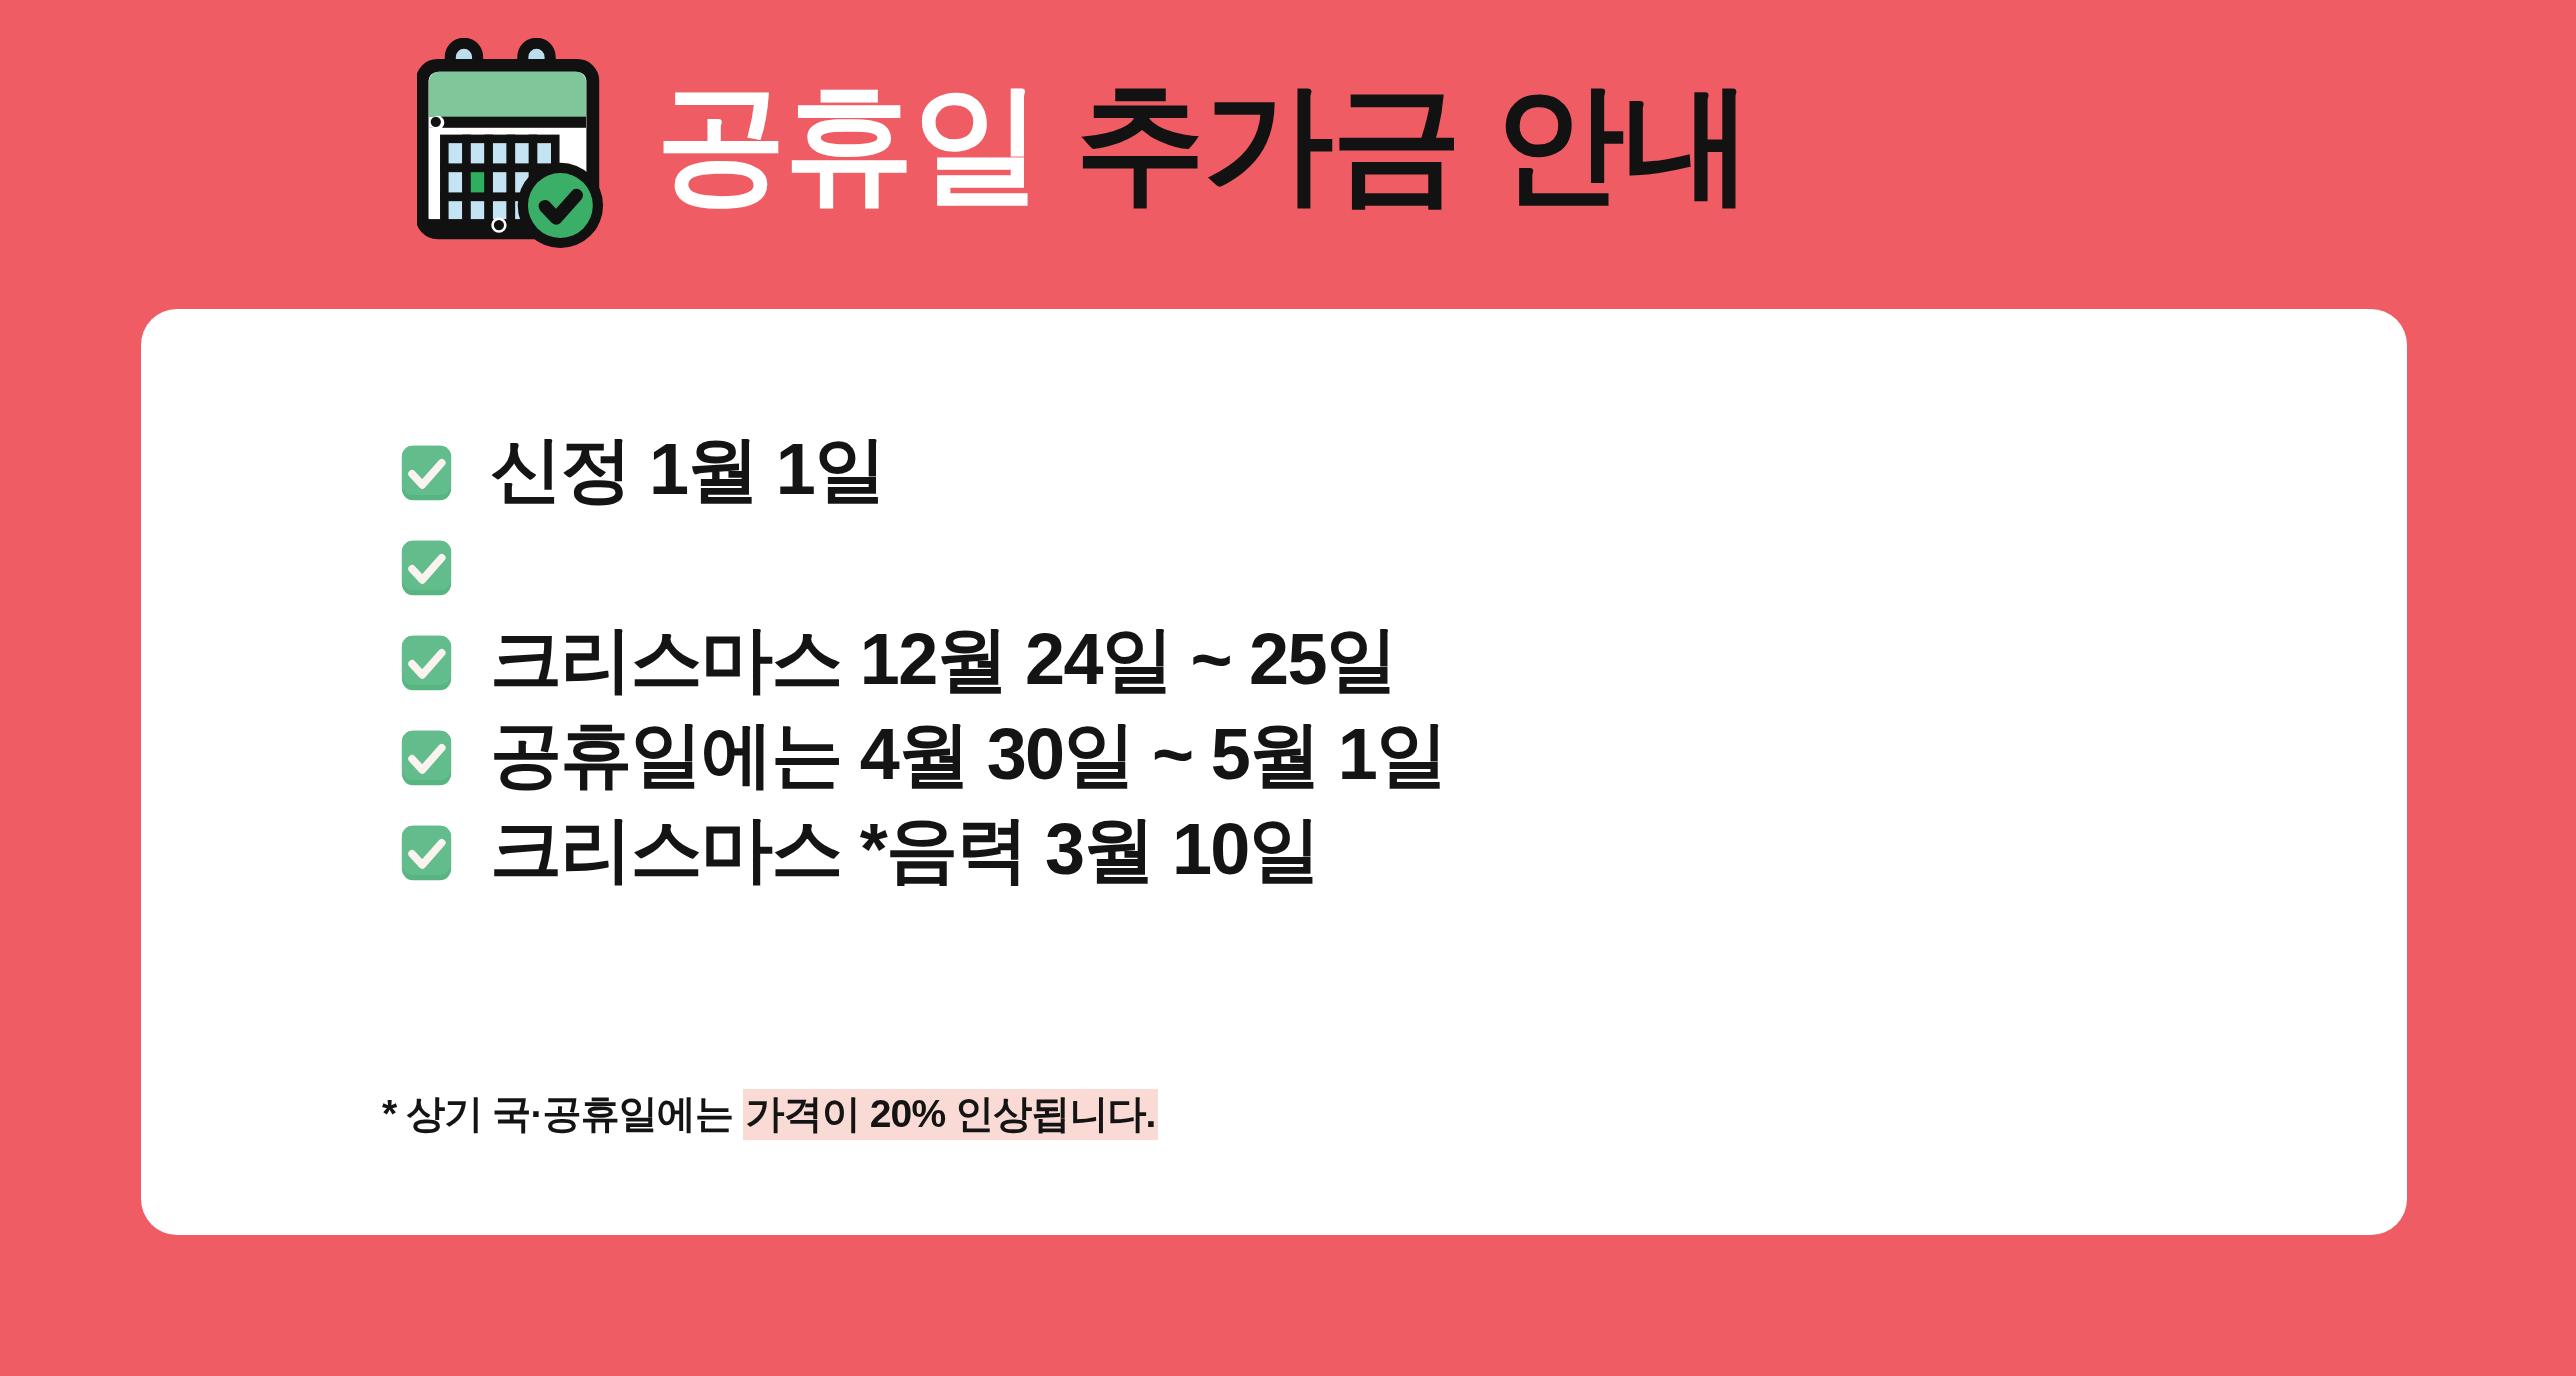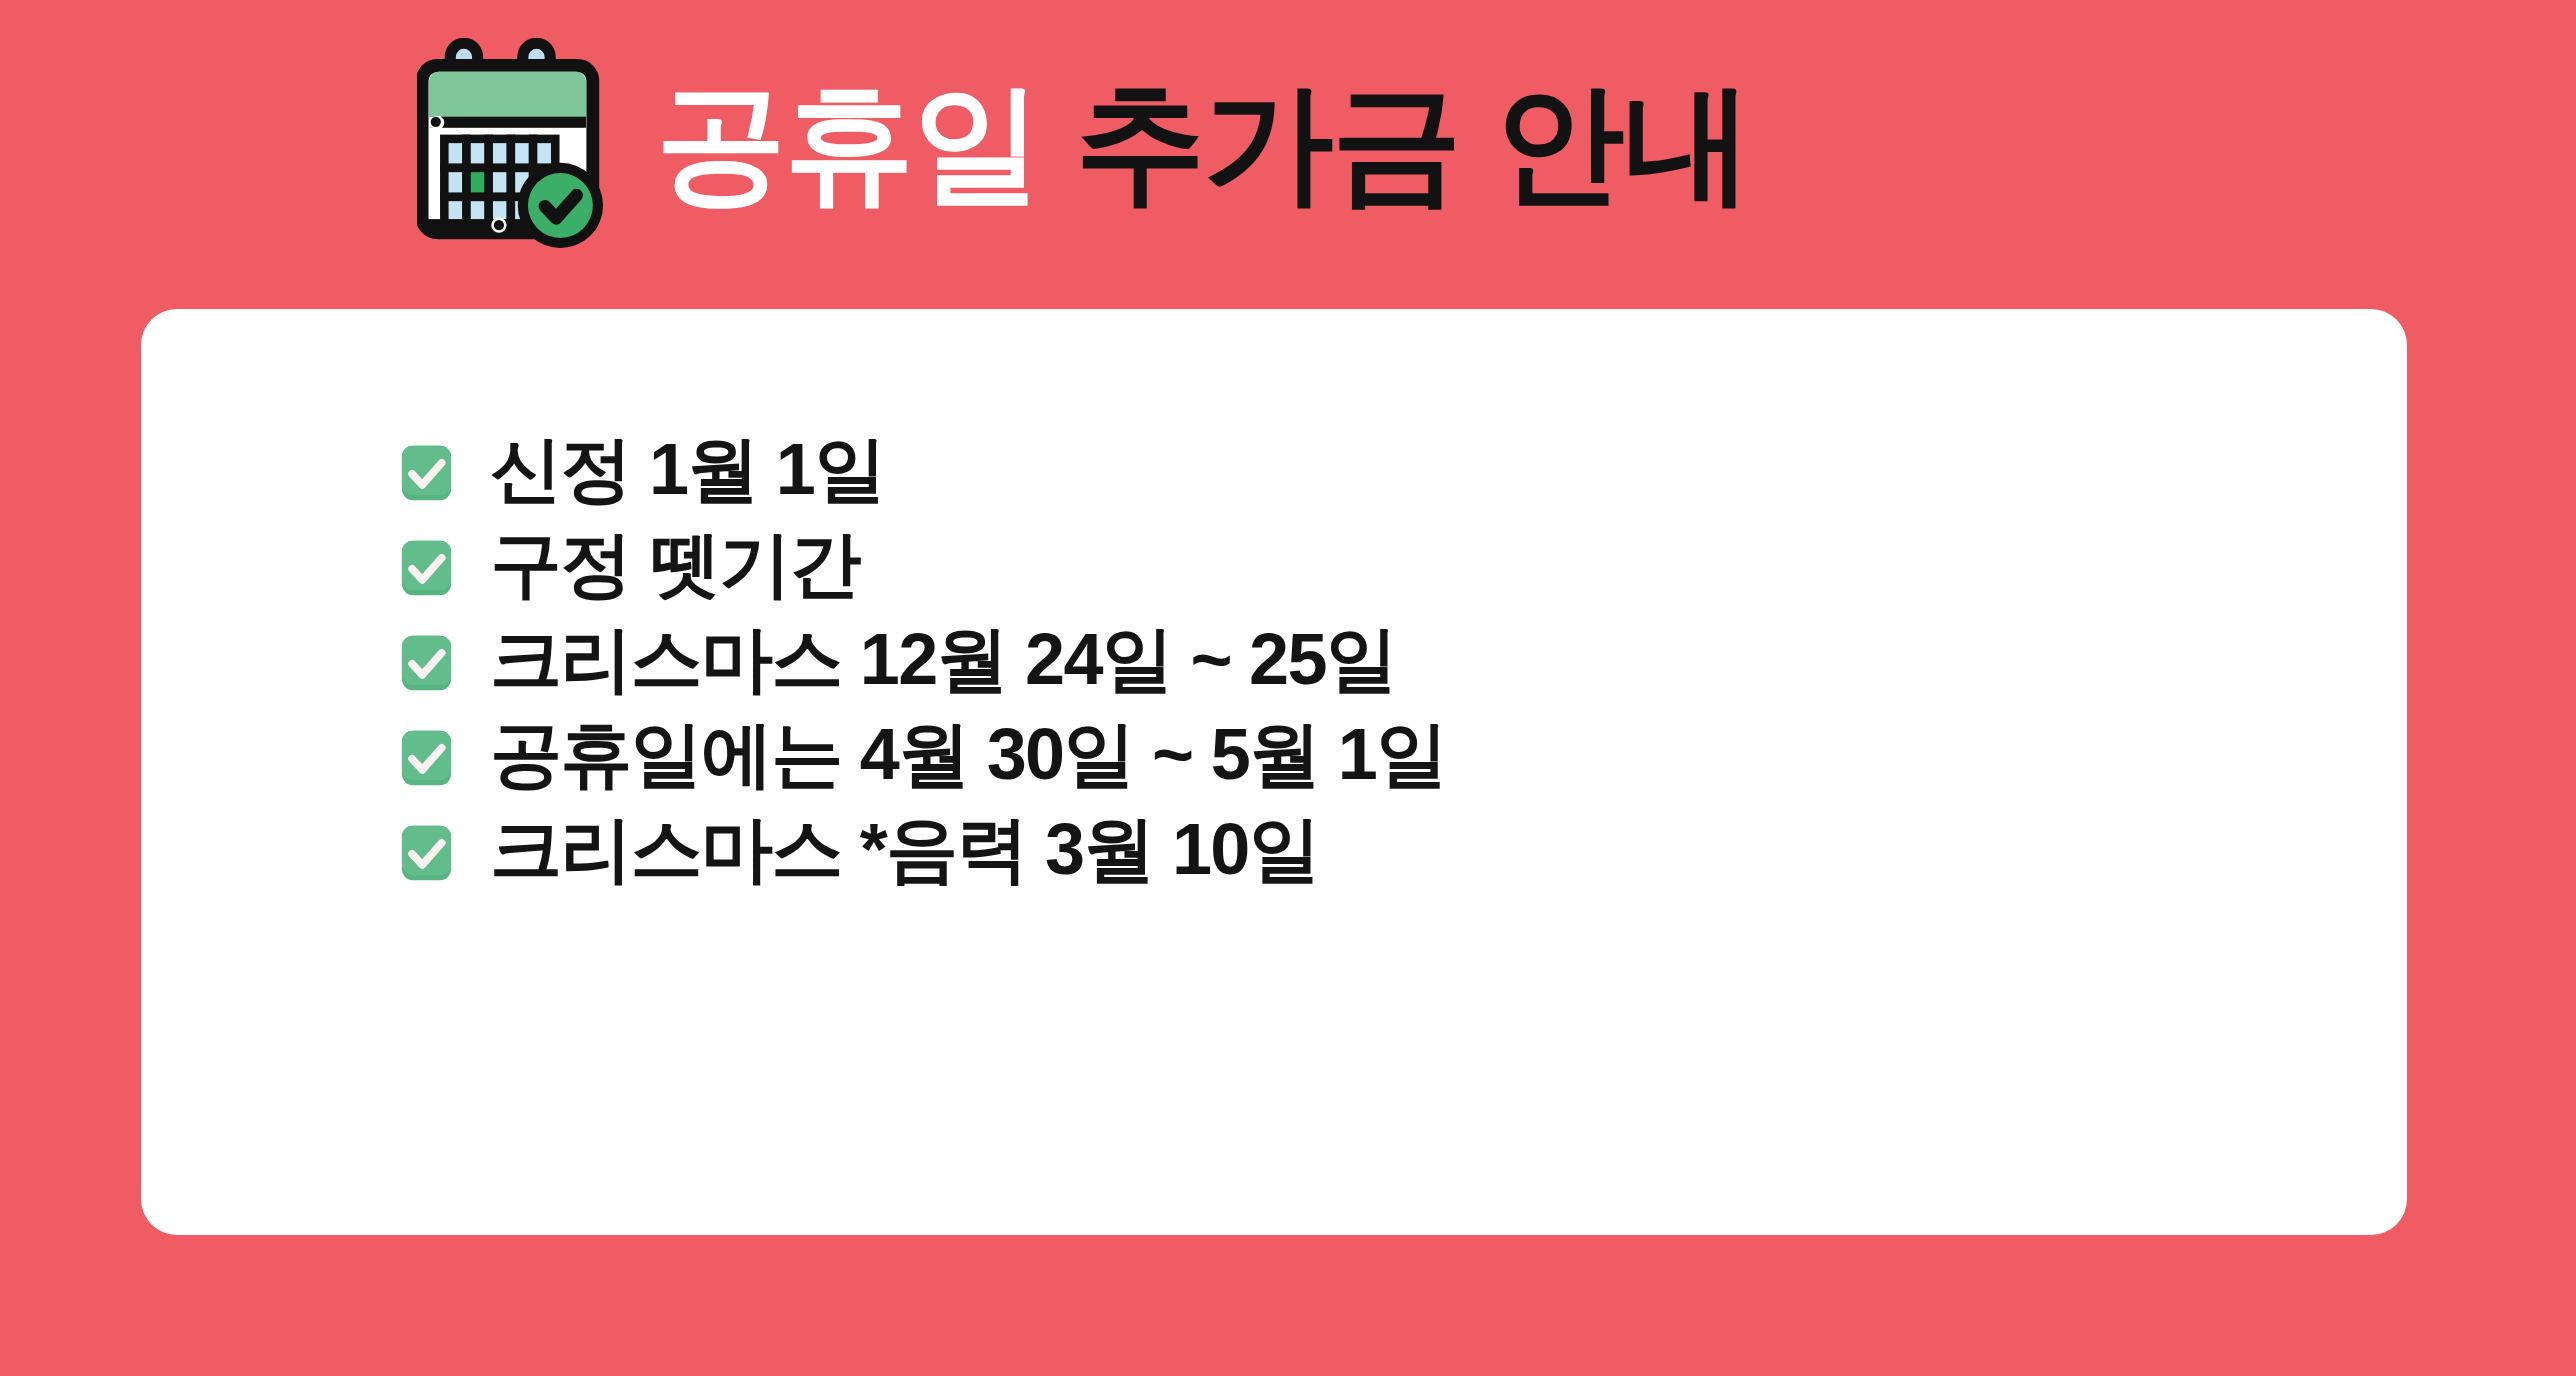--- a/index.html
+++ b/index.html
@@ -177,21 +177,20 @@
     </svg>
     <span class="holiday-label">신정 1월 1일</span>
   </li>
 
   <li class="holiday-item">
     <svg class="check-box" viewBox="0 0 60 66" aria-hidden="true">
       <rect x="1" y="1" width="58" height="64" rx="13" fill="#57B582"></rect>
       <rect x="1" y="1" width="58" height="58" rx="13" fill="#63BC8B"></rect>
       <path d="M13 34 l12 13 l23 -26" fill="none" stroke="#FAF3F0" stroke-width="9" stroke-linecap="round" stroke-linejoin="round"></path>
     </svg>
-    <span class="holiday-label">구정 뗏기간</span>
   </li>
 
   <li class="holiday-item">
     <svg class="check-box" viewBox="0 0 60 66" aria-hidden="true">
       <rect x="1" y="1" width="58" height="64" rx="13" fill="#57B582"></rect>
       <rect x="1" y="1" width="58" height="58" rx="13" fill="#63BC8B"></rect>
       <path d="M13 34 l12 13 l23 -26" fill="none" stroke="#FAF3F0" stroke-width="9" stroke-linecap="round" stroke-linejoin="round"></path>
     </svg>
     <span class="holiday-label">크리스마스 12월 24일 ~ 25일</span>
   </li>
@@ -208,15 +207,18 @@
   <li class="holiday-item">
     <svg class="check-box" viewBox="0 0 60 66" aria-hidden="true">
       <rect x="1" y="1" width="58" height="64" rx="13" fill="#57B582"></rect>
       <rect x="1" y="1" width="58" height="58" rx="13" fill="#63BC8B"></rect>
       <path d="M13 34 l12 13 l23 -26" fill="none" stroke="#FAF3F0" stroke-width="9" stroke-linecap="round" stroke-linejoin="round"></path>
     </svg>
     <span class="holiday-label">크리스마스 *음력 3월 10일</span>
   </li>
 </ul>
 
+  <div id="footnote">
+    <span>* 상기 국·공휴일에는 </span><span id="footnote-highlight">가격이 20% 인상됩니다.</span>
+  </div>
 
 </div>
 
 
 </body></html>

